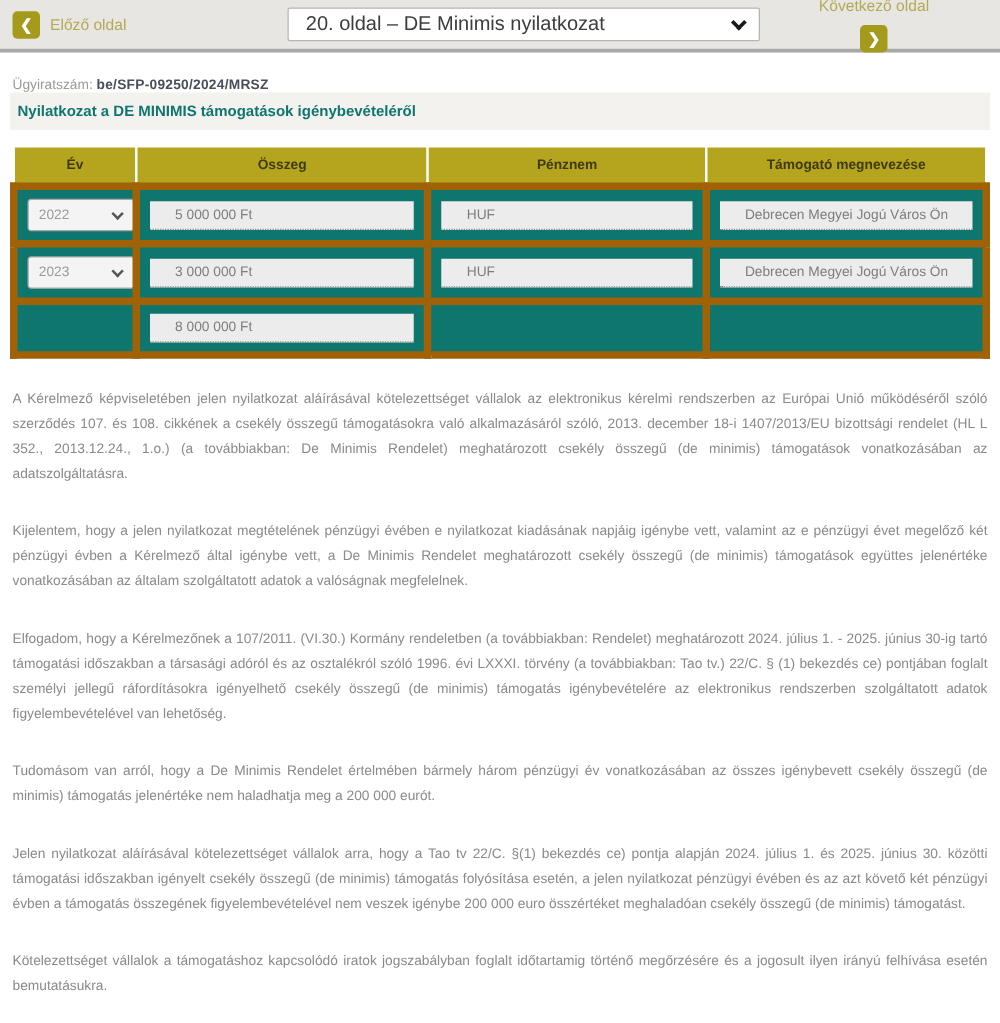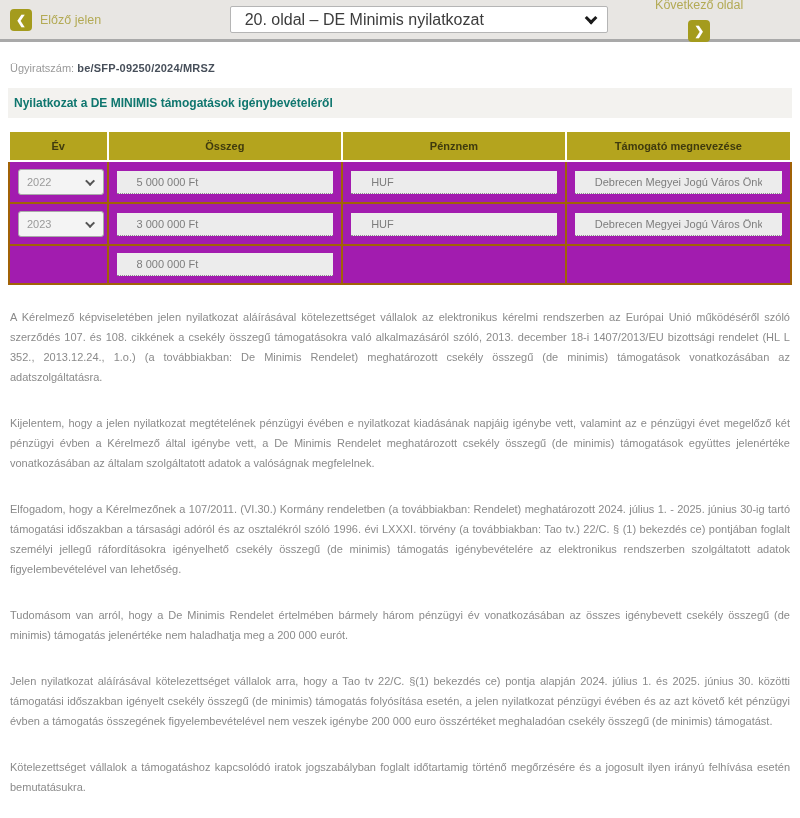--- a/index.html
+++ b/index.html
@@ -71,21 +71,21 @@
   }
   .chev-down.small {
     width: 7px; height: 7px;
     border-left: 2px solid #555;
     border-bottom: 2px solid #555;
   }
 
   
   .doc { padding: 20px 8px 0 8px; }
 
-  .case-line { font-size: 11px; color: #9a9a9a; margin-bottom: 14px; padding-left: 2px; }
+  .case-line { font-size: 11px; color: #9a9a9a; padding-left: 2px; }
   .case-line b { color: #474f5a; font-weight: bold; letter-spacing: 0.2px; }
 
   .doc-title {
     background: #f3f2ef;
     color: #0f766e;
     font-size: 12px;
     font-weight: bold;
     padding: 8px 6px;
     margin-bottom: 12px;
   }
@@ -112,25 +112,25 @@
   table.dm th {
     background: #b4a41e;
     color: #3f3a0e;
     font-size: 11px;
     font-weight: bold;
     text-align: center;
     padding: 8px 4px;
     border: 2px solid #ffffff;
   }
   table.dm td {
-    border: 2px solid #a16207;
+    border: 6px solid #a16207;
     padding: 7px 8px;
     height: 37px;
     vertical-align: middle;
-    background: #a21caf;
+    background: #0f766e;
   }
   td.shaded { background: #ececec; }
 
   .year-select {
     width: 86px; height: 26px;
     background: #f4f4f4;
     border: 1px solid #a9a9a9;
     border-radius: 3px;
     display: flex;
     align-items: center;
@@ -161,21 +161,21 @@
     margin-bottom: 26px;
     padding: 0 2px;
   }
 </style>
 </head>
 <body>
 
 <div class="pager">
   <div class="pager-side pager-left">
     <button class="pager-btn"><span>❮</span></button>
-    <span class="pager-label">Előző jelen</span>
+    <span class="pager-label">Előző oldal</span>
   </div>
   <div class="page-select">
     <span class="select-text">20. oldal – DE Minimis nyilatkozat</span>
     <span class="chev-down"></span>
   </div>
   <div class="pager-side pager-right">
     <span class="pager-label">Következő oldal</span>
     <button class="pager-btn"><span>❯</span></button>
   </div>
 </div>

